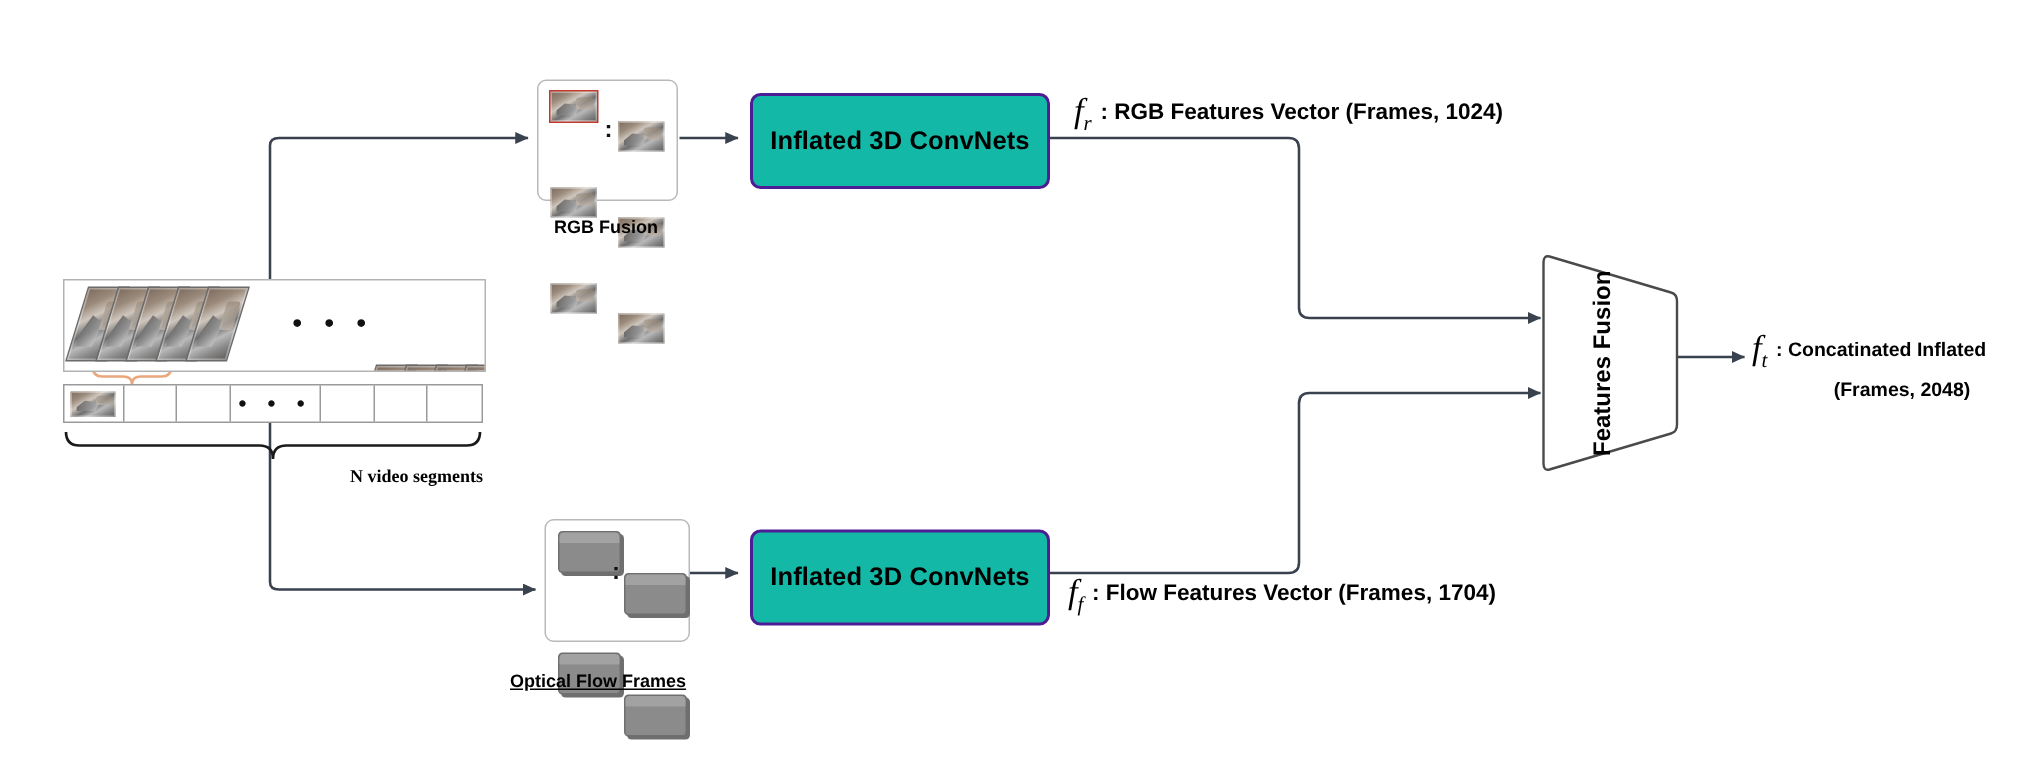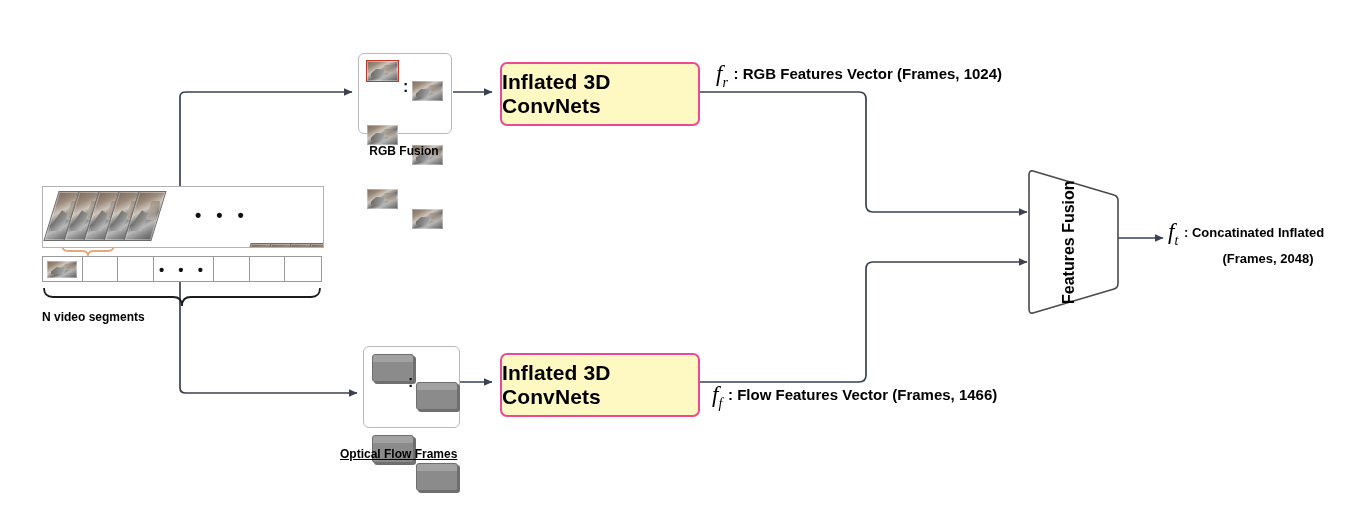--- a/index.html
+++ b/index.html
@@ -2,23 +2,23 @@
 <html><head>
 <meta charset="utf-8">
 <style>
   html,body{margin:0;padding:0;background:#ffffff;}
   body{width:1352px;height:505px;position:relative;overflow:hidden;
        font-family:"Liberation Sans",sans-serif;color:#000;}
   #canvas{position:absolute;left:0;top:0;width:1352px;height:505px;}
   .abs{position:absolute;}
 
   
-  .conv-box{border:2px solid #ec4899;border-radius:7px;background:#fef9c3;
+  .conv-box{border:2px solid #4c1d95;border-radius:7px;background:#14b8a6;
             display:flex;align-items:center;justify-content:center;
-            font-weight:bold;font-size:21px;letter-spacing:.1px;color:#000;}
+            font-weight:bold;font-size:17px;letter-spacing:.1px;color:#000;}
   .frames-panel{border:1.5px solid #b9b9b9;border-radius:6px;background:#fff;}
 
   
   .vid-strip{border:1.5px solid #b3b3b3;background:#fff;overflow:hidden;}
   .seg-row{border:1.5px solid #9a9a9a;background:#fff;display:flex;box-sizing:border-box;}
   .seg-cell{border-right:1.5px solid #9a9a9a;box-sizing:border-box;
             display:flex;align-items:center;justify-content:center;}
   .seg-cell:last-child{border-right:none;}
 
   
@@ -114,21 +114,21 @@
     <div class="seg-cell" style="width:36px;"></div>
     <div class="seg-cell" style="width:36px;"></div>
     <div class="seg-cell" style="width:60px;">
       <span class="dots" style="font-size:15px;">• • •</span>
     </div>
     <div class="seg-cell" style="width:36px;"></div>
     <div class="seg-cell" style="width:36px;"></div>
     <div class="seg-cell" style="width:36px;"></div>
   </div>
 
-  <div class="abs lbl" style="left:42px;top:310px;width:280px;text-align:left;">N video segments</div>
+  <div class="abs lbl" style="left:42px;top:310px;width:280px;text-align:right;font-family:Liberation Serif, serif;">N video segments</div>
 
   <div class="abs frames-panel" style="left:358px;top:53px;width:92px;height:79px;">
     <div class="abs photo" style="left:8px;top:7px;width:31px;height:20px;outline:1.5px solid #c0392b;"></div>
     <div class="abs photo" style="left:53px;top:7px;width:31px;height:20px;"></div>
     <div class="abs photo" style="left:8px;top:31px;width:31px;height:20px;"></div>
     <div class="abs photo" style="left:53px;top:31px;width:31px;height:20px;"></div>
     <div class="abs photo" style="left:8px;top:55px;width:31px;height:20px;"></div>
     <div class="abs photo" style="left:53px;top:55px;width:31px;height:20px;"></div>
     <div class="abs vdots" style="left:44px;top:30px;">:</div>
   </div>
@@ -156,21 +156,21 @@
   <div class="abs lbl" style="left:340px;top:447px;width:142px;text-align:left;text-decoration:underline;">Optical Flow Frames</div>
 
   <div class="abs conv-box" style="left:500px;top:353px;width:196px;height:60px;">
     <span>Inflated 3D ConvNets</span>
   </div>
 
   <div class="abs fvec" style="left:712px;top:382px;">
     <span class="sym">
       <i>f</i><sub>f</sub>
     </span>
-    <span>: Flow Features Vector  (Frames, 1466)</span>
+    <span>: Flow Features Vector  (Frames, 1704)</span>
   </div>
 
   <svg class="abs" style="left:1028px;top:168px;" width="92" height="148">
     <path d="M5,3 L86,27 Q90,28 90,33 L90,115 Q90,120 86,121 L5,145
              Q1,146 1,141 L1,7 Q1,2 5,3 Z" fill="#ffffff" stroke="#4a4a4a" stroke-width="1.6"></path>
   </svg>
   <div class="abs vert-label" style="left:1060px;top:178px;height:128px;
        display:flex;align-items:center;justify-content:center;">Features Fusion</div>
 
   <div class="abs" style="left:1168px;top:222px;width:184px;text-align:left;">

